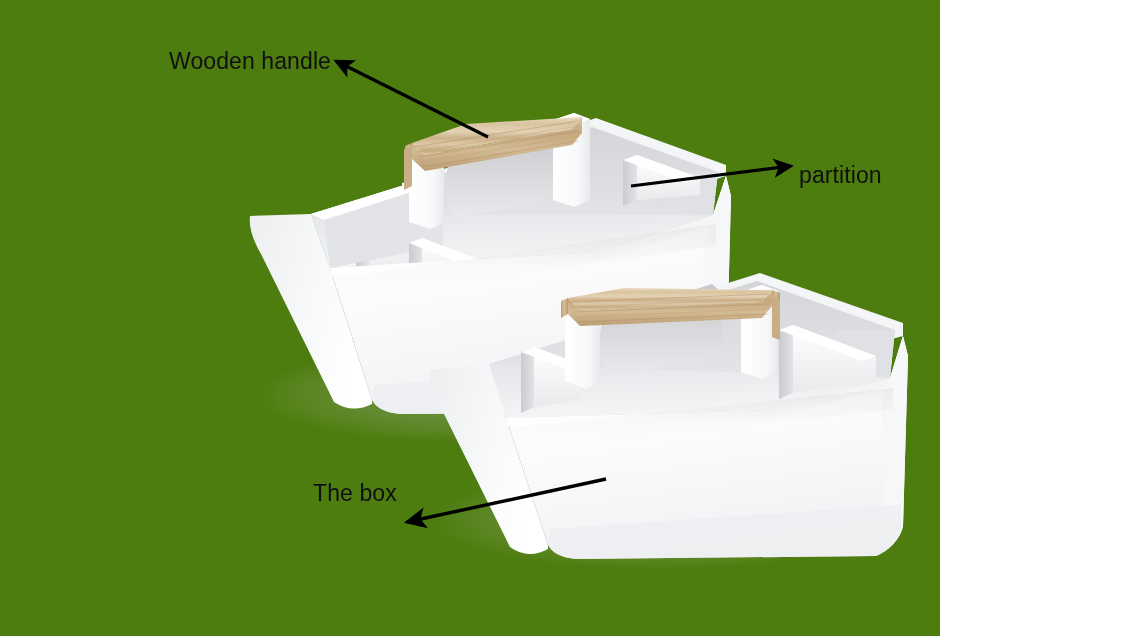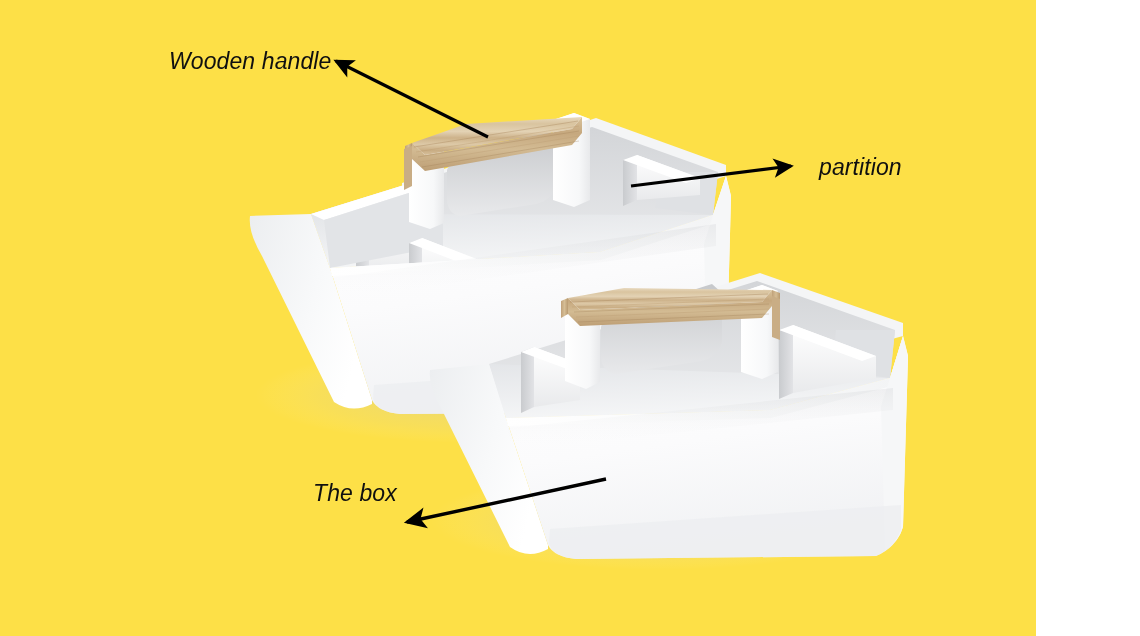--- a/index.html
+++ b/index.html
@@ -5,44 +5,43 @@
   html, body {
     margin: 0;
     padding: 0;
     background: #ffffff;
   }
   body {
     font-family: "Liberation Sans", sans-serif;
   }
   #stage {
     position: relative;
-    width: 1036px;
+    width: 940px;
     height: 636px;
-    background: #fde047;
+    background: #4d7c0f;
     overflow: hidden;
-    font-style: italic;
   }
   #scene {
     position: absolute;
     inset: 0;
     width: 1140px;
     height: 636px;
   }
   .callout-label {
     position: absolute;
     color: #101010;
     font-family: "Liberation Sans", sans-serif;
     font-size: 23px;
     font-weight: 400;
     letter-spacing: 0.1px;
     white-space: nowrap;
     line-height: 1;
   }
   #label-wooden-handle { left: 169px; top: 50px; }
-  #label-partition     { left: 799px; top: 156px; margin-left: 20px; }
+  #label-partition     { left: 799px; top: 164px; }
   #label-the-box       { left: 313px; top: 482px; }
 </style>
 </head>
 <body>
 
 <div id="stage">
 
   <svg id="scene" viewBox="0 0 1140 636" xmlns="http://www.w3.org/2000/svg">
     <defs>
 

